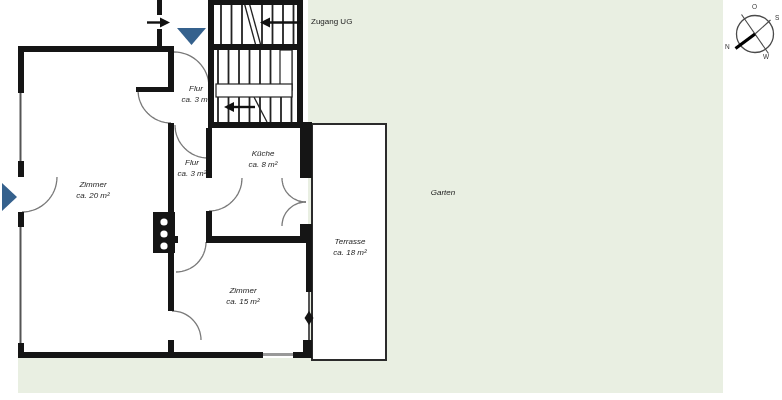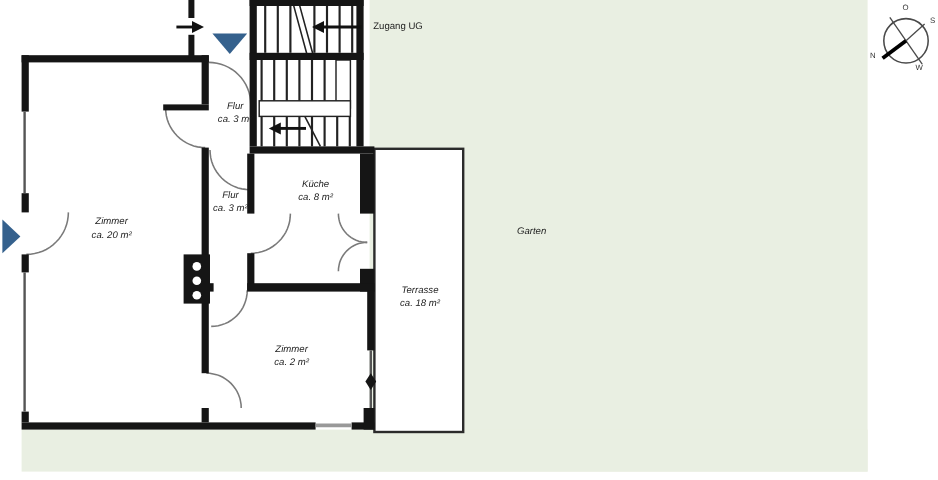--- a/index.html
+++ b/index.html
@@ -137,21 +137,21 @@
   <div class="room-label" style="left:192px;top:158px">
     <span class="nm">Flur</span>
     <span class="ar">ca. 3 m²</span>
   </div>
   <div class="room-label" style="left:263px;top:149px">
     <span class="nm">Küche</span>
     <span class="ar">ca. 8 m²</span>
   </div>
   <div class="room-label" style="left:243px;top:286px">
     <span class="nm">Zimmer</span>
-    <span class="ar">ca. 2 m²</span>
+    <span class="ar">ca. 15 m²</span>
   </div>
   <div class="room-label" style="left:350px;top:237px">
     <span class="nm">Terrasse</span>
     <span class="ar">ca. 18 m²</span>
   </div>
   <div class="room-label" style="left:443px;top:188px">
     <span class="nm">Garten</span>
   </div>
   <div class="free-label" style="left:311px;top:17px">Zugang UG</div>
 

